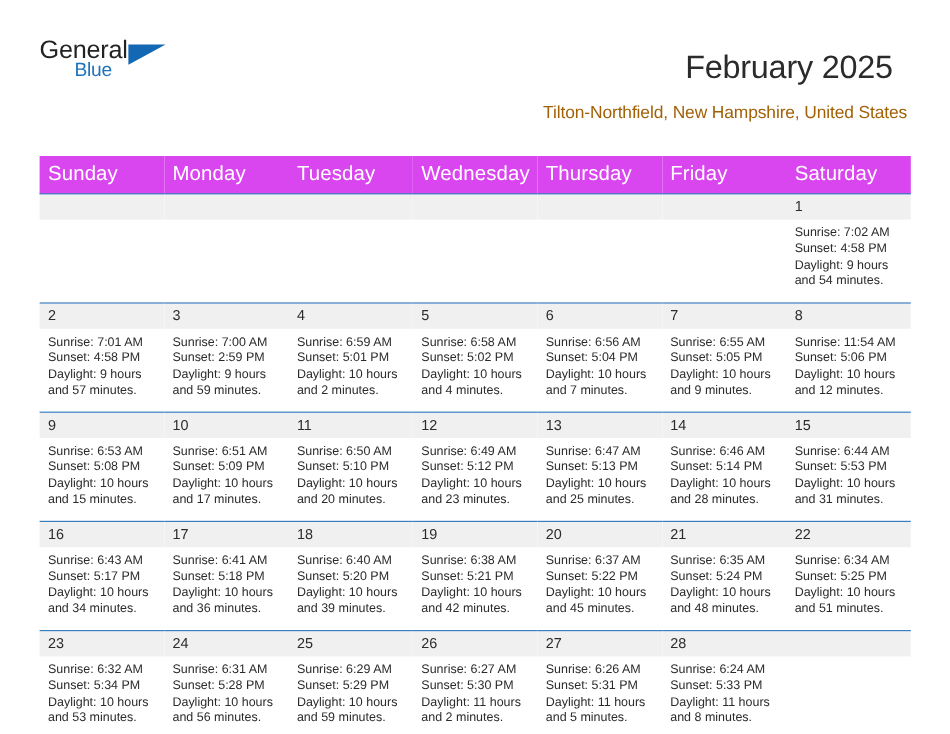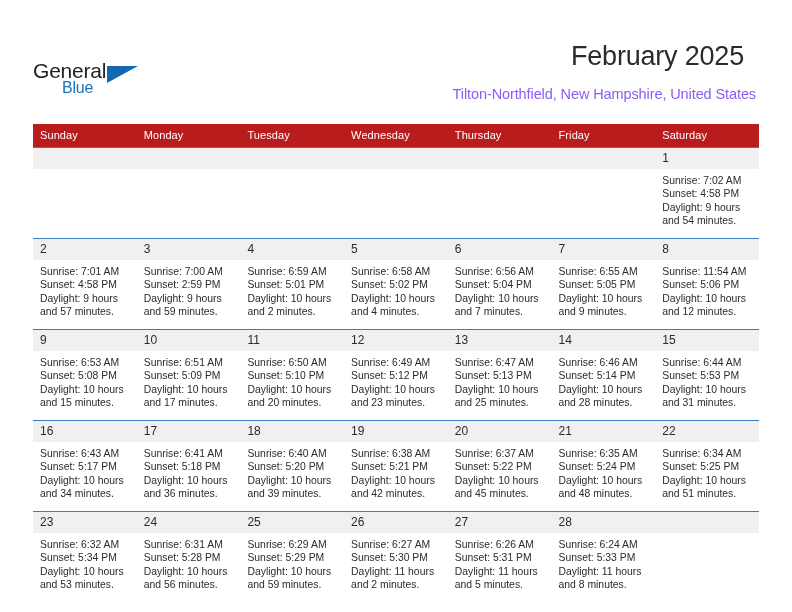--- a/index.html
+++ b/index.html
@@ -27,21 +27,20 @@
     align-items: flex-start;
     justify-content: space-between;
     padding: 28px 36px 0 33px;
     box-sizing: border-box;
   }
   .brand {
     position: relative;
     width: 120px;
     height: 46px;
     flex: 0 0 auto;
-    margin-top: 29px;
   }
   .brand-general {
     position: absolute;
     left: 0;
     top: 2px;
     font-size: 21px;
     letter-spacing: -0.2px;
     color: #222222;
     font-family: "Liberation Sans", sans-serif;
   }
@@ -71,37 +70,37 @@
   .cal-title {
     font-size: 27px;
     color: #2b2b2b;
     line-height: 32px;
     font-weight: normal;
     margin: 12px;
     letter-spacing: -0.2px;
   }
   .cal-location {
     font-size: 14.5px;
-    color: #8b5cf6;
+    color: #a16207;
     line-height: 20px;
-    margin: 10px 0 6px 0;
+    margin: 10px 0 12px 0;
     letter-spacing: -0.1px;
   }
 
   
   .cal {
     margin: 14px 33px 0 33px;
     width: 726px;
     border-collapse: collapse;
     table-layout: fixed;
   }
   .cal th {
-    background: #b91c1c;
+    background: #d946ef;
     color: #ffffff;
-    font-size: 11px;
+    font-size: 17px;
     font-weight: normal;
     text-align: left;
     padding: 5px 0 6px 7px;
     letter-spacing: 0.1px;
     height: 18px;
     box-sizing: border-box;
   }
   .week-row {
     height: 90px;
   }

